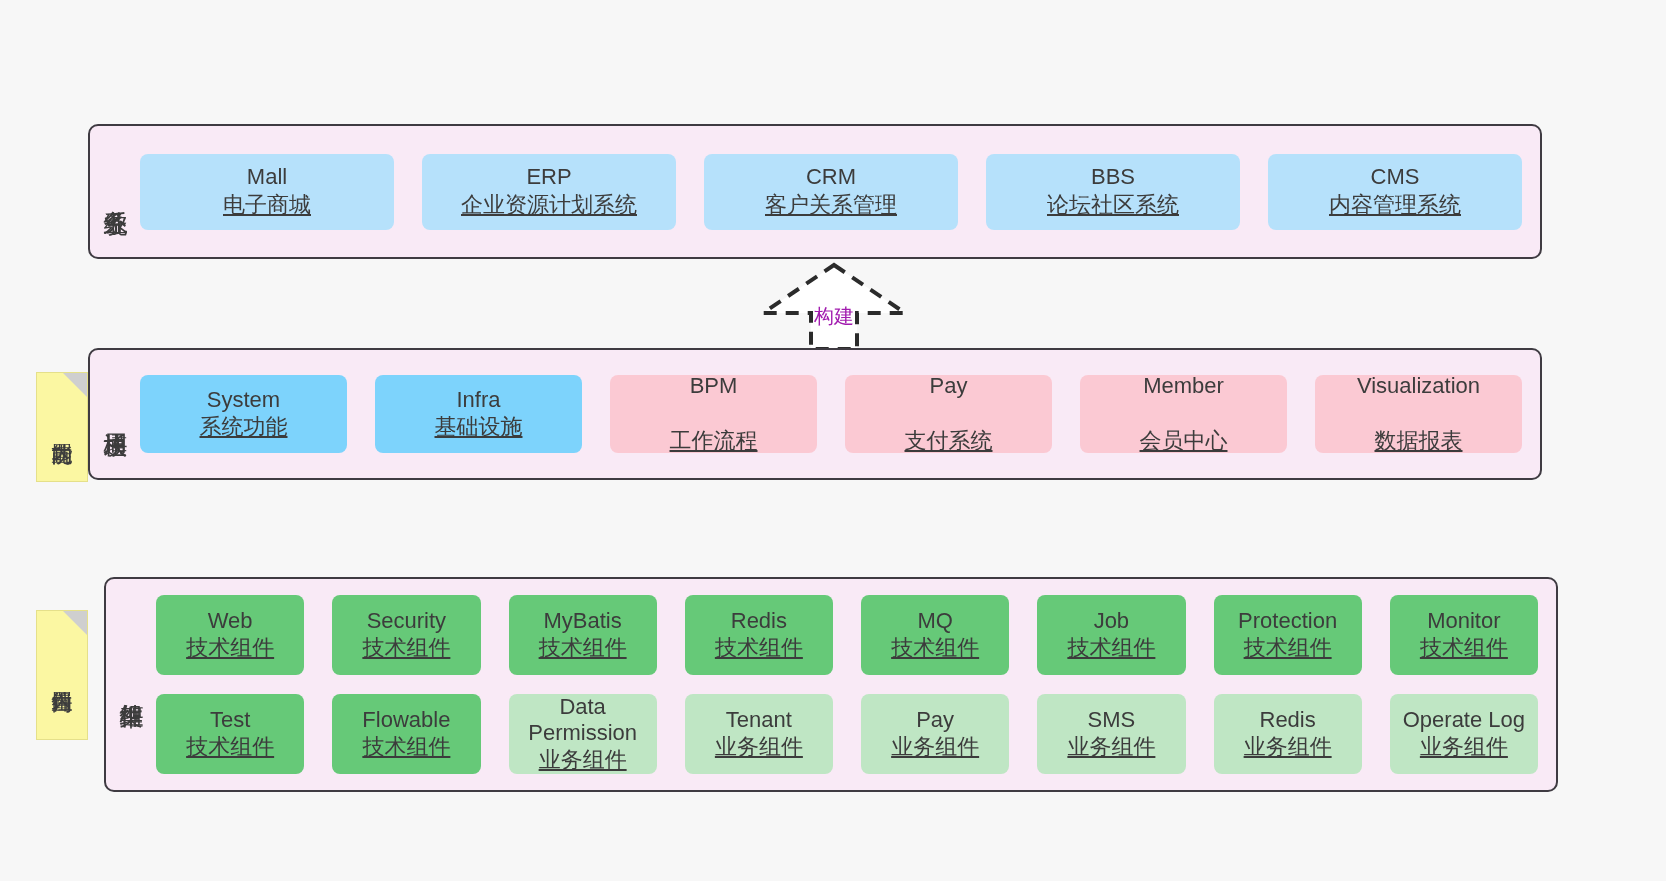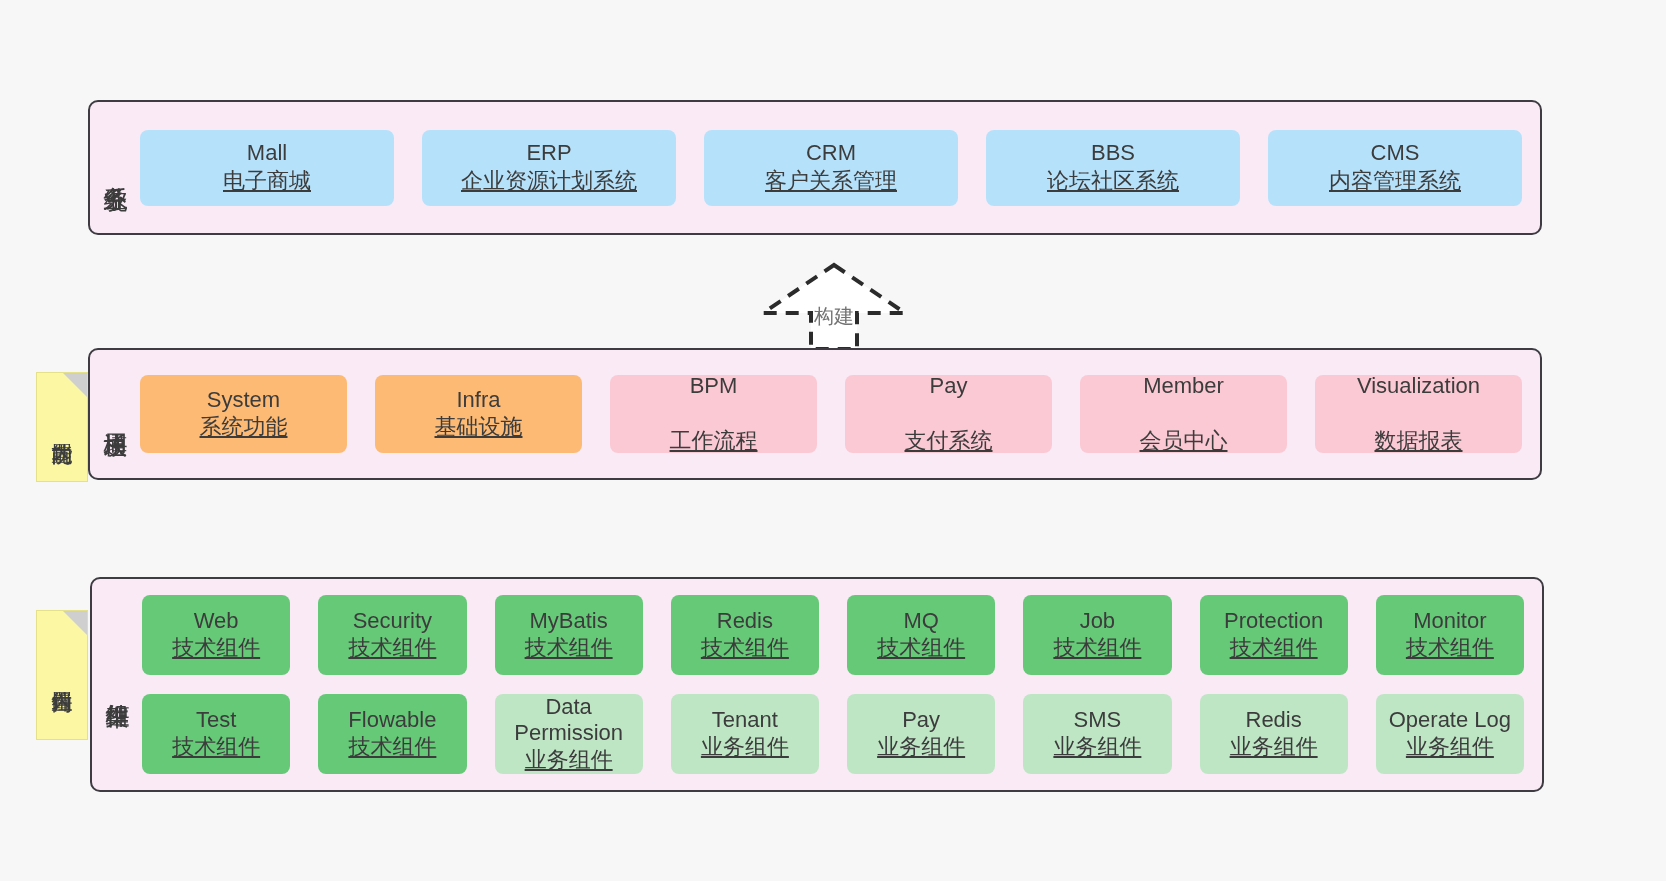--- a/index.html
+++ b/index.html
@@ -81,29 +81,29 @@
   .node .sub {
     font-size: 22px;
     line-height: 1.3;
     text-decoration: underline;
   }
   .node.multi .title {
     line-height: 1.18;
   }
 
   .blue   { background: #b6e1fb; }
-  .red    { background: #fdba74; }
+  .red    { background: #7dd3fc; }
   .pink   { background: #fbc9d3; gap: 28px; }
   .green  { background: #66c978; }
   .lgreen { background: #bfe6c4; }
 
   
-  #layer-business { left: 88px;  top: 100px; width: 1454px; height: 135px; align-items: center; }
+  #layer-business { left: 88px;  top: 124px; width: 1454px; height: 135px; align-items: center; }
   #layer-common   { left: 88px;  top: 348px; width: 1454px; height: 132px; }
-  #layer-framework{ left: 90px;  top: 577px; width: 1454px; height: 215px; }
+  #layer-framework{ left: 104px;  top: 577px; width: 1454px; height: 215px; }
 
   #layer-business .layer-body  { padding-left: 0; }
   #layer-business .node        { height: 76px; }
   #layer-common .node          { height: 78px; }
   #layer-framework .node       { height: 80px; }
 
   
   .sticky {
     position: absolute;
     box-sizing: border-box;
@@ -141,21 +141,21 @@
     height: 92px;
   }
   .arrow svg { display: block; }
   .arrow .arrow-label {
     position: absolute;
     left: 0;
     right: 0;
     top: 42px;
     text-align: center;
     font-size: 20px;
-    color: #737373;
+    color: #a21caf;
     pointer-events: none;
   }
   #arrow-build     { left: 759px; top: 261px; }
   #arrow-implement { left: 772px; top: 497px; }
 </style>
 </head>
 <body>
 
 <div id="canvas">
 

